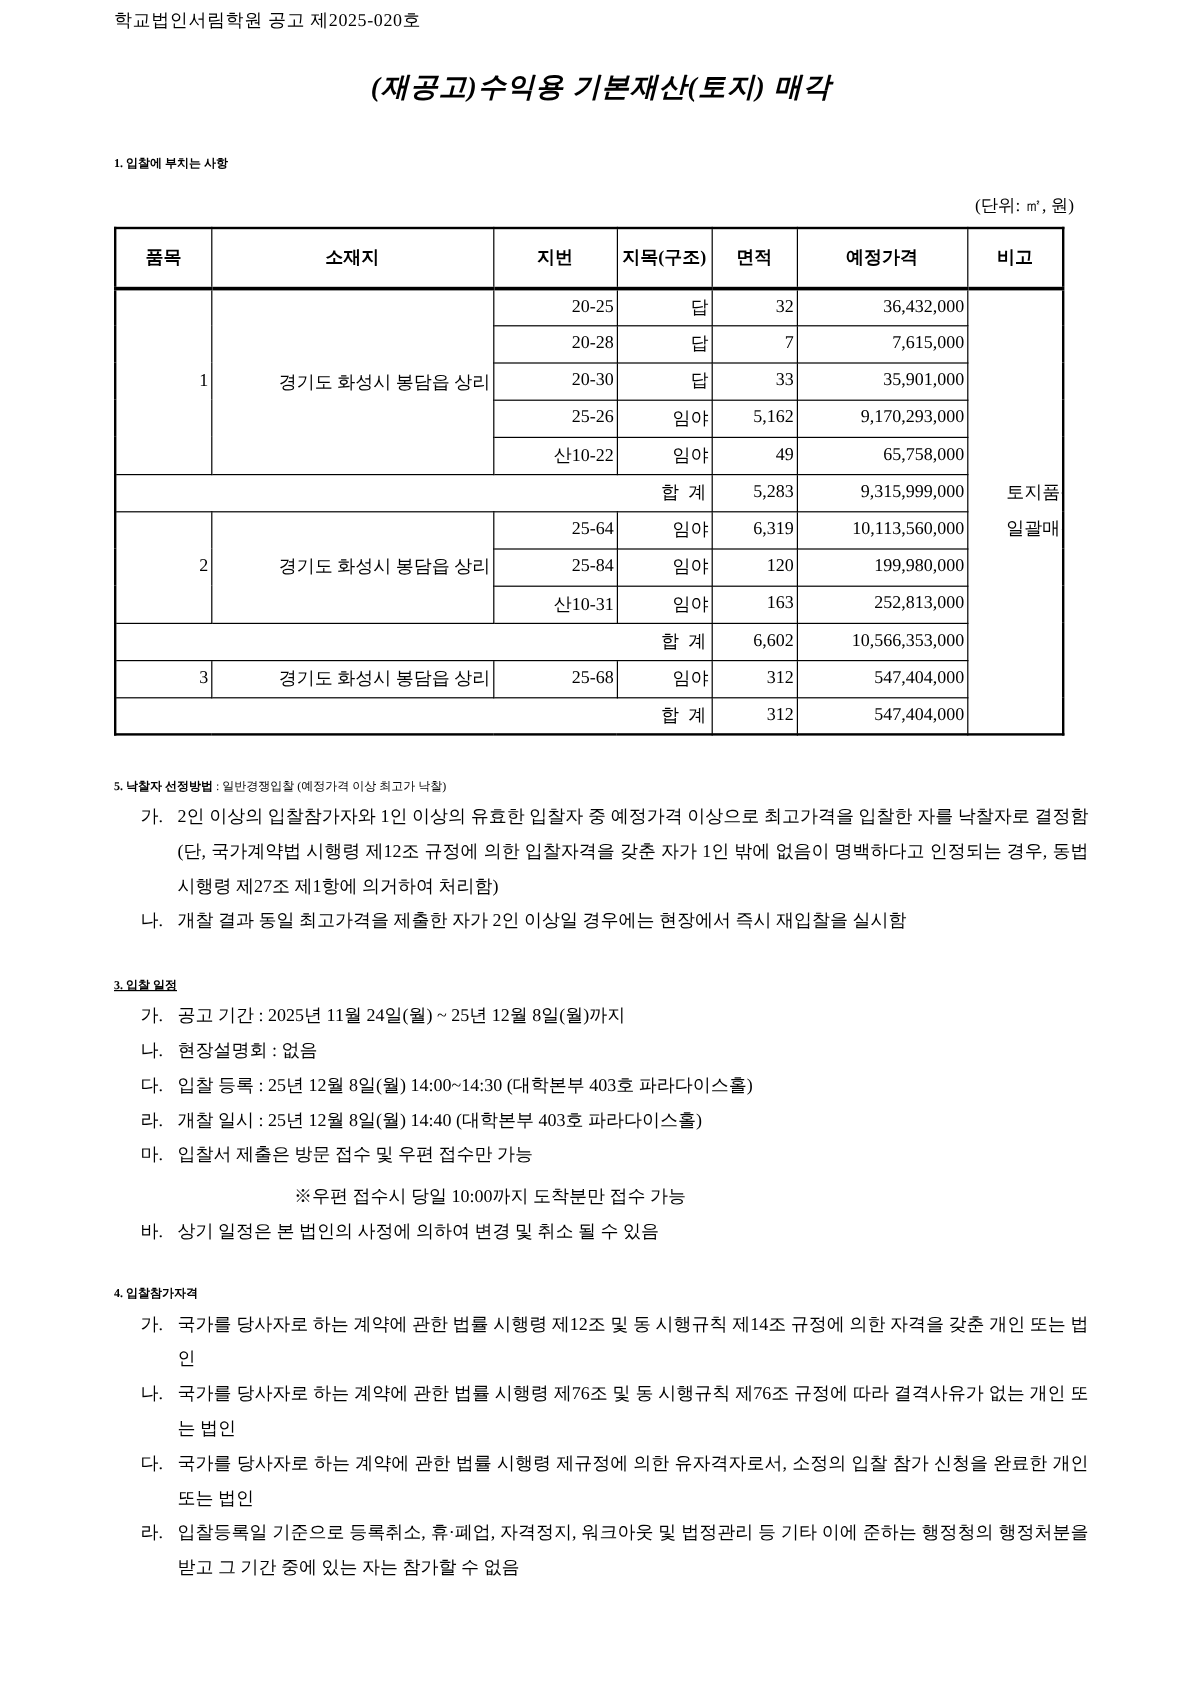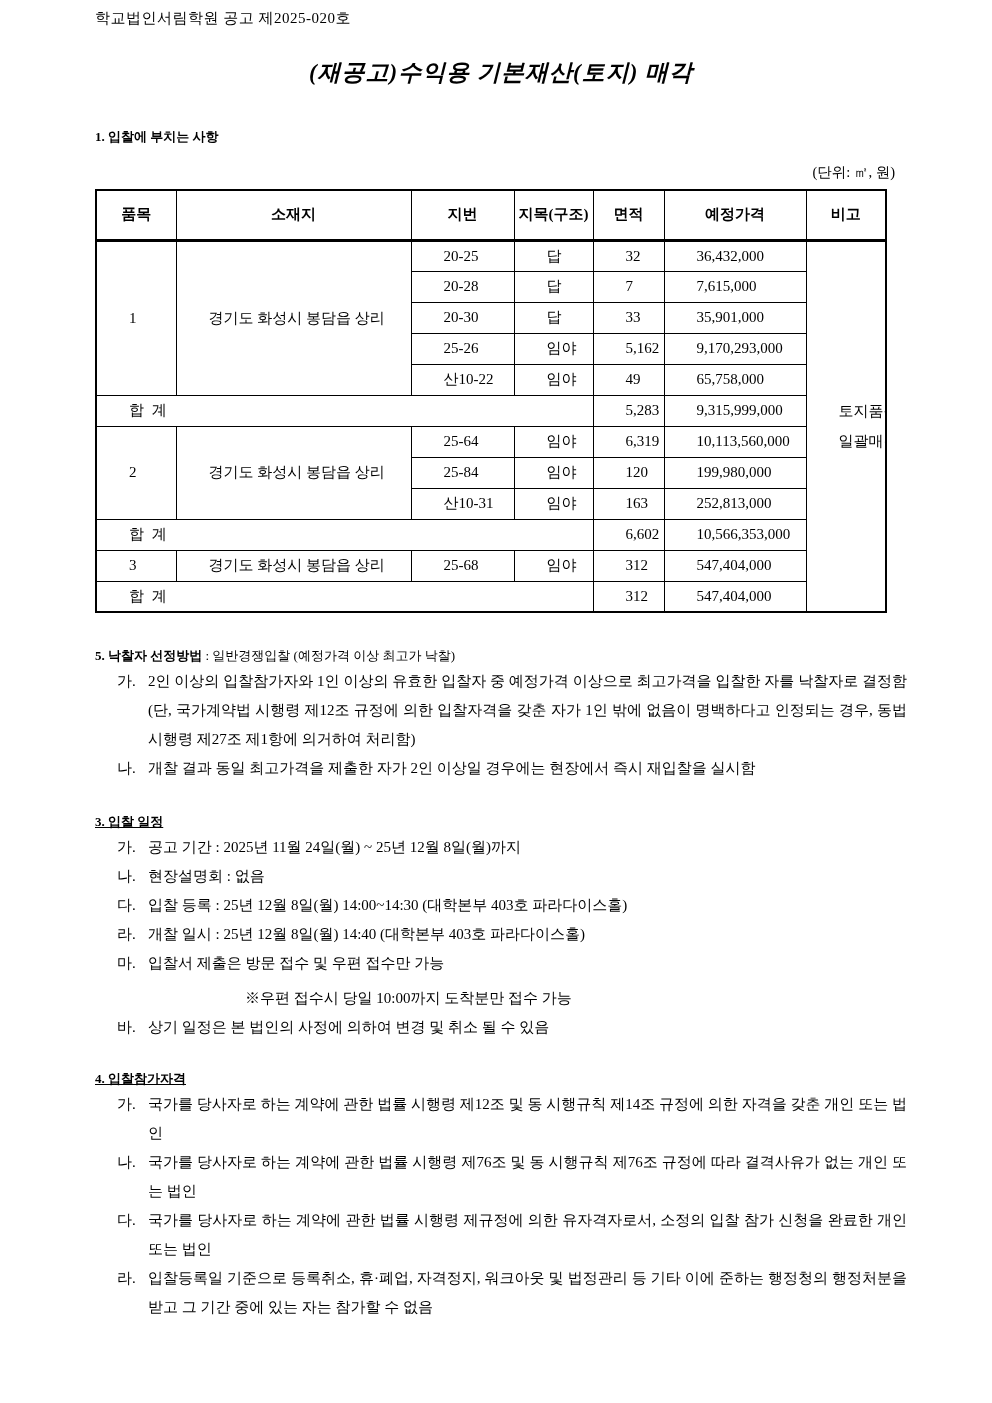--- a/index.html
+++ b/index.html
@@ -10,44 +10,44 @@
     color:#000; font-size:15px;
   }
   .page { position:relative; width:992px; height:1403px; }
   .content { width:812px; margin-left:95px; }
 
   .doc-number { padding-top:8px; font-size:15px; line-height:20px; letter-spacing:0.5px; }
 
   .title { margin-top:30px; text-align:center; font-size:23px; font-weight:bold;
            line-height:30px; letter-spacing:1px;font-style:italic; }
 
-  .sec-heading { font-size:13px; line-height:22px; }
+  .sec-heading { font-size:10px; line-height:22px; }
   .sec-heading .bold { font-weight:bold; }
   .sec1 { margin-top:38px; }
   .sec1-sub { margin-top:9px; padding-left:22px; line-height:22px; }
 
   .unit-note { margin-top:14px; margin-bottom:7px; text-align:right; padding-right:12px;
                font-size:14.5px; line-height:20px; }
 
   table.sale { border-collapse:collapse; width:790px; table-layout:fixed;
                border:2px solid #000; }
   table.sale th, table.sale td { border:1px solid #000; font-size:15px; font-weight:normal;
                padding:0 2px; overflow:hidden; white-space:nowrap; }
   table.sale thead th { height:50px; text-align:center; vertical-align:middle;
                border-bottom:3px solid #000;font-weight:bold; }
-  table.sale tbody td { height:31px; vertical-align:middle; text-align:left;padding-left:32px; }
+  table.sale tbody td { height:31px; vertical-align:middle; text-align:right;padding-left:32px; }
   td.num  { text-align:right; padding-right:4px; }
   td.price{ text-align:right; padding-right:10px; }
   td.remark-cell { vertical-align:middle; text-align:center; padding:0; }
   .remark-line { line-height:30px; }
   td.total-label { text-align:center; letter-spacing:2px; }
 
   .sec2 { margin-top:32px; }
   .sec3 { margin-top:28px;text-decoration:underline; }
-  .sec4 { margin-top:26px;text-decoration:underline; }
+  .sec4 { margin-top:26px; }
 
   .item { position:relative; padding-left:53px; line-height:29px; text-align:justify; }
   .item .marker { position:absolute; left:22px; top:0; }
   .item.single { text-align:left; }
   .note-line { margin-top:6px; padding-left:150px; line-height:29px; }
 </style>
 </head>
 <body>
 
 <div class="page">

